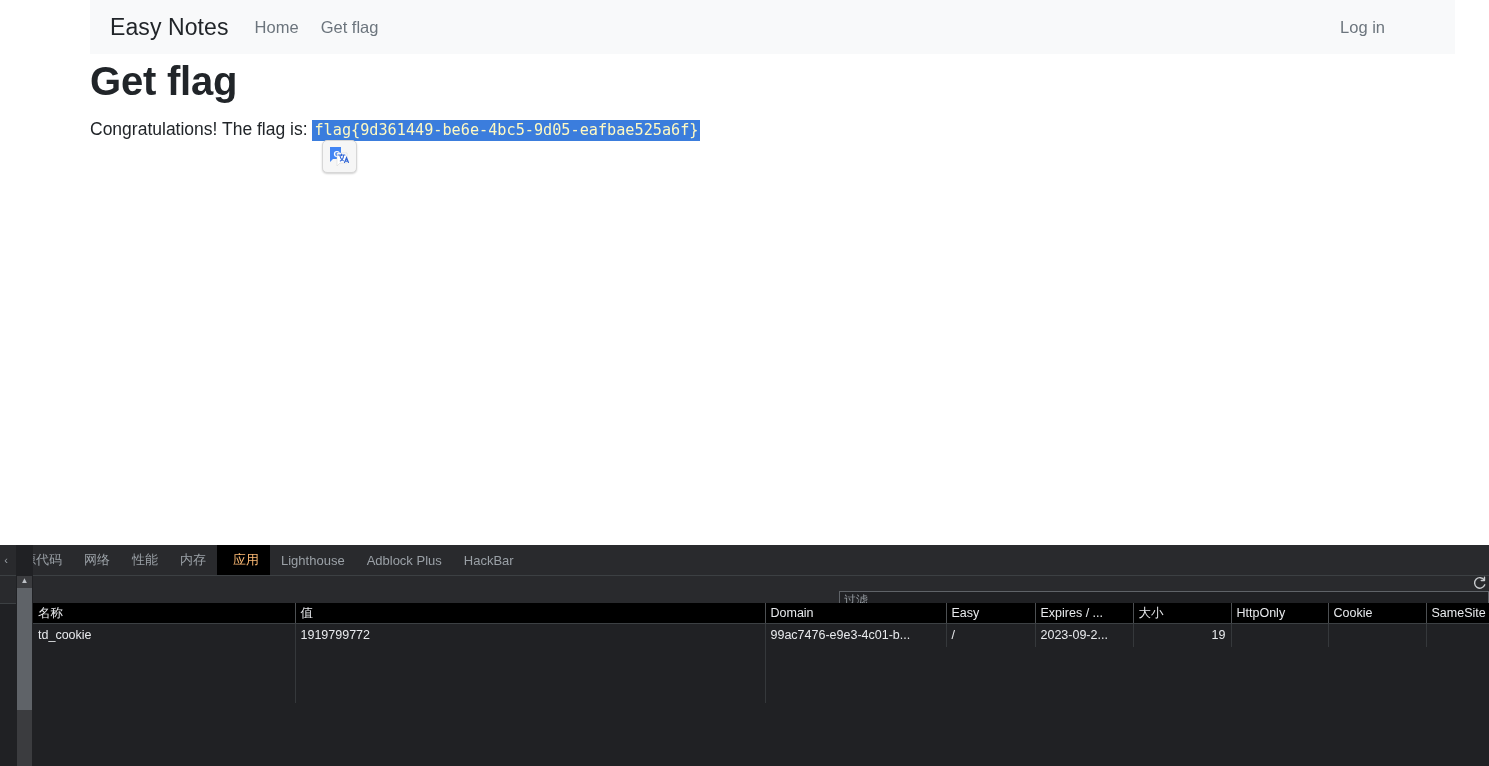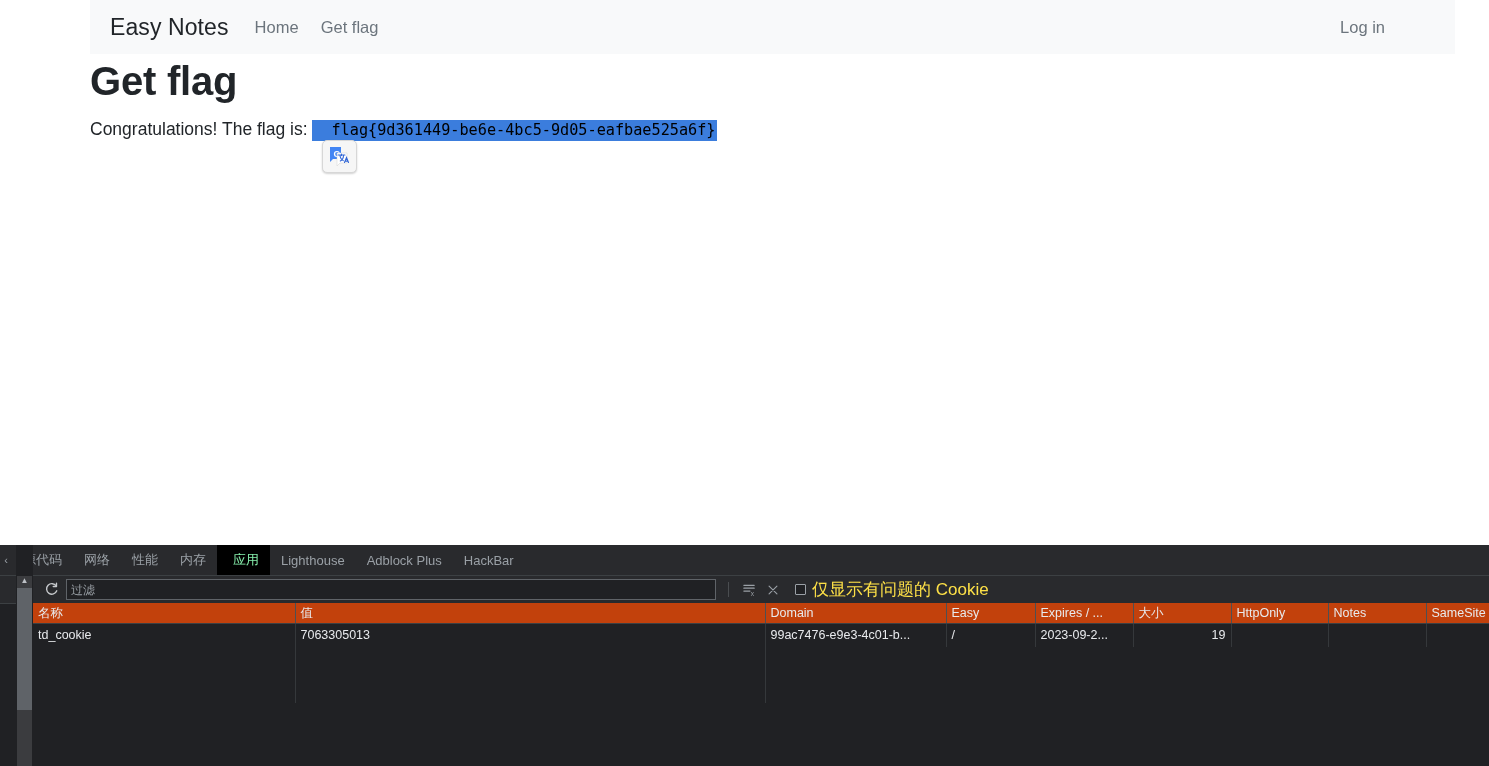--- a/index.html
+++ b/index.html
@@ -43,22 +43,22 @@
     letter-spacing: -0.2px;
   }
   .flag-line {
     font-size: 17.5px; color: #212529;
     margin-top: 11px; line-height: 1.5; white-space: nowrap;
   }
   .flag-value {
     font-family: "DejaVu Sans Mono", monospace;
     font-size: 15.2px;
     background: #3b7ddd;
-    color: #000000;
-    padding: 1px 1px 2px 19px;
+    color: #fef9c3;
+    padding: 1px 1px 2px 2px;
   }
 
   
   .gtrans {
     position: absolute; left: 322px; top: 140px;
     width: 33px; height: 31px;
     background: #f6f6f6;
     border: 1px solid #d7d7d7;
     border-radius: 5px;
     box-shadow: 0 1px 2px rgba(0,0,0,.18);
@@ -78,27 +78,27 @@
     display: flex; align-items: stretch;
   }
   .dt-tab-scroll-left {
     width: 12px; display: flex; align-items: center; justify-content: center;
     color: #9aa0a6; font-size: 11px; overflow: hidden;
   }
   .dt-tab {
     display: flex; align-items: center; padding: 0 11px;
     font-size: 13px; color: #9aa0a6; white-space: nowrap; cursor: default;
   }
-  .dt-tab.active { background: #000000; color: #86efac; padding-left: 16px; }
+  .dt-tab.active { background: #000000; color: #fdba74; padding-left: 16px; }
 
   .dt-toolbar {
     position: relative; height: 27px; width: 100%;
     background: #292a2d;
     border-bottom: 1px solid #3c4043;
-    display: flex; align-items: center;
+    display: flex; align-items: flex-end; flex-direction: column;
   }
   .dt-scroll-gutter {
     position: absolute; left: 16px; top: 0; width: 17px; height: 221px;
     background: #202124;
   }
   .vscroll-up {
     position: absolute; left: 17px; top: 31px; width: 15px; height: 12px;
     background: #3b3c3f;
     display: flex; align-items: flex-start; justify-content: center;
     color: #bdc1c6; font-size: 8px; line-height: 9px;
@@ -149,21 +149,21 @@
     background: #202124;
     overflow: hidden;
   }
   table.ck {
     border-collapse: collapse;
     width: 1456px;
     table-layout: fixed;
     font-size: 12.5px;
   }
   table.ck th {
-    background: #c2410c;
+    background: #000000;
     color: #e8eaed;
     font-weight: normal;
     text-align: left;
     height: 20px;
     padding: 0 5px;
     border-right: 1px solid #4d5053;
     border-bottom: 1px solid #3c4043;
     white-space: nowrap;
     overflow: hidden;
   }
@@ -284,28 +284,28 @@
         </colgroup>
         <thead>
           <tr>
             <th>名称</th>
             <th>值</th>
             <th>Domain</th>
             <th>Easy</th>
             <th>Expires / ...</th>
             <th>大小</th>
             <th>HttpOnly</th>
-            <th>Notes</th>
+            <th>Cookie</th>
             <th>SameSite</th>
           </tr>
         </thead>
         <tbody>
           <tr class="odd">
             <td>td_cookie</td>
-            <td>7063305013</td>
+            <td>1919799772</td>
             <td>99ac7476-e9e3-4c01-b...</td>
             <td>/</td>
             <td>2023-09-2...</td>
             <td class="num">19</td>
             <td class="ctr"></td>
             <td class="ctr"></td>
             <td></td>
           </tr>
           <tr class="filler">
             <td></td>

